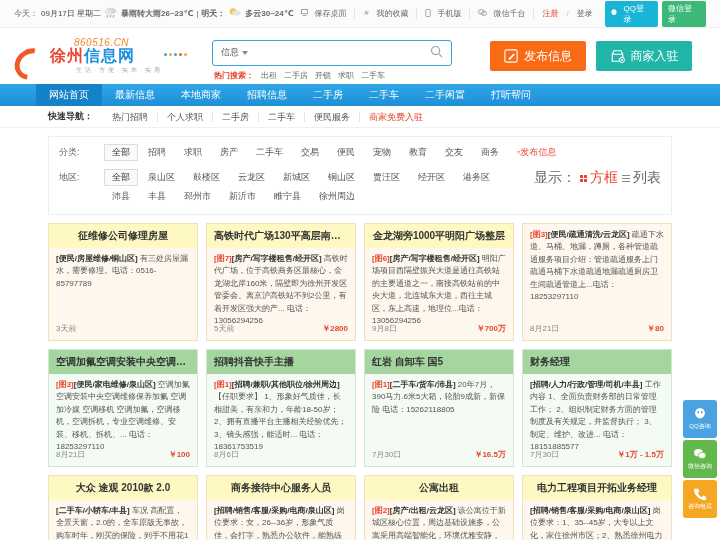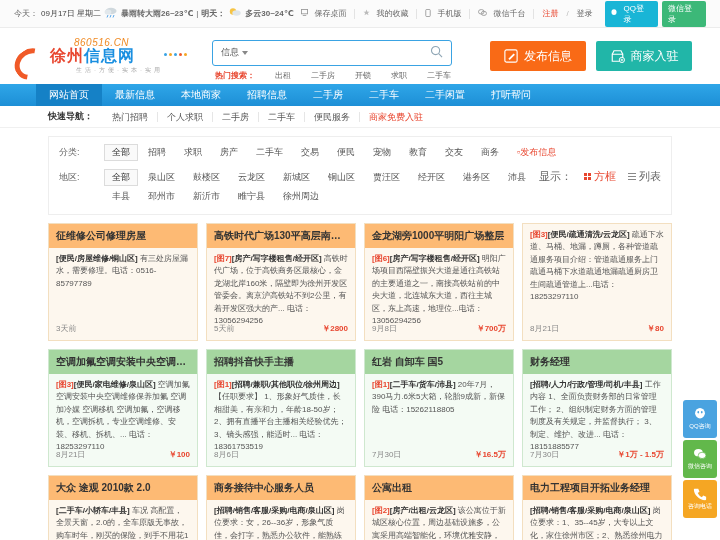--- a/index.html
+++ b/index.html
@@ -90,21 +90,21 @@
     white-space: nowrap;
   }
   .caret { width:0;height:0;border-left:3px solid transparent;border-right:3px solid transparent;border-top:4px solid #888; }
   .search-input {
     flex: 1; border: none; outline: none;
     font-size: 9px; height: 100%;
     font-family: inherit; color:#333;
     background: transparent;
   }
   .search-icon { padding: 0 8px; color: #9ab; }
-  .hot-row { display: flex; align-items: center; gap: 20px; margin-top: 4px; font-size: 8px; padding-left: 2px; justify-content: center;}
+  .hot-row { display: flex; align-items: center; gap: 7px; margin-top: 4px; font-size: 8px; padding-left: 2px;}
   .hot-label { color: #e8462f; font-weight: bold; }
   .hot-row a { color: #666; text-decoration: none; }
 
   .head-btns { margin-left: auto; display: flex; gap: 10px; padding-right: 14px;}
   .hb {
     width: 96px; height: 30px;
     border-radius: 2px;
     color: #fff; font-size: 12px;
     display: flex; align-items: center; justify-content: center; gap: 6px;
     font-weight: normal;
@@ -158,21 +158,21 @@
   .frow { display: flex; padding: 3px 10px; font-size: 9px; align-items: flex-start; }
   .frow .flabel { width: 44px; color: #666; flex: none; padding-top: 2px; }
   .fitems { flex: 1; display: flex; flex-wrap: wrap; align-items: center; }
   .fitems a {
     color: #555; text-decoration: none;
     padding: 2px 8px; margin: 0 1px 2px 1px;
     white-space: nowrap;
   }
   .fitems a.sel { border: 1px solid #dcdcdc; background: #fafafa; color:#333; padding: 1px 7px; }
   .fitems a.red { color: #e8462f; }
-  .frow .fright { margin-left: auto; display: flex; align-items: center; font-size: 11px; color: #666; gap:12px;text-align:center;}
+  .frow .fright { margin-left: auto; display: flex; align-items: center; font-size: 14px; color: #666; gap:4px;text-align:center;}
   .fright .ract { color: #e8462f; display: flex; align-items: center; gap: 3px;}
   .fright .rinact { color: #666; display: flex; align-items: center; gap: 3px;}
   .grid-ico { display:inline-block; width:7px; height:7px;
               background:
                 linear-gradient(#e8462f,#e8462f) 0 0/3px 3px no-repeat,
                 linear-gradient(#e8462f,#e8462f) 4px 0/3px 3px no-repeat,
                 linear-gradient(#e8462f,#e8462f) 0 4px/3px 3px no-repeat,
                 linear-gradient(#e8462f,#e8462f) 4px 4px/3px 3px no-repeat; }
   .list-ico { display:inline-block; width:8px; height:7px;
               background:
@@ -213,21 +213,21 @@
   .card .cfoot {
     display: flex; align-items: center;
     padding: 0 7px 6px 7px;
     font-size: 8px;
     color: #888;
   }
   .card .cprice { margin-left: auto; color: #e8462f; font-weight: bold; }
 
   
   .card.orange { border-color: #f3dfc0; background: #fdf7ee; }
-  .card.orange .ctitle { background: #fdba74; }
+  .card.orange .ctitle { background: #fef9c3; text-align: center; }
   
   .card.green { border-color: #cfe8cf; background: #f4fbf4; }
   .card.green .ctitle { background: #a5d6a0; }
 
   
   .floatbar {
     position: absolute;
     right: 3px; top: 400px;
     width: 34px;
     display: flex; flex-direction: column;

